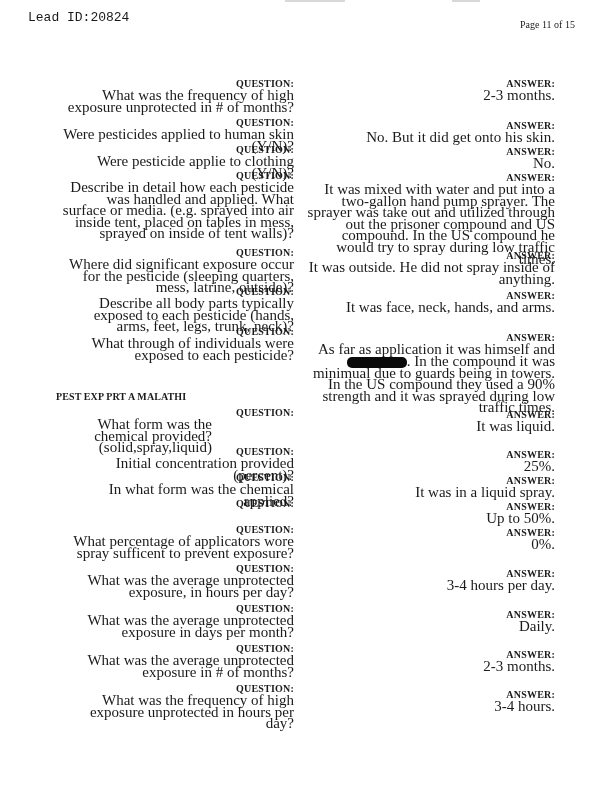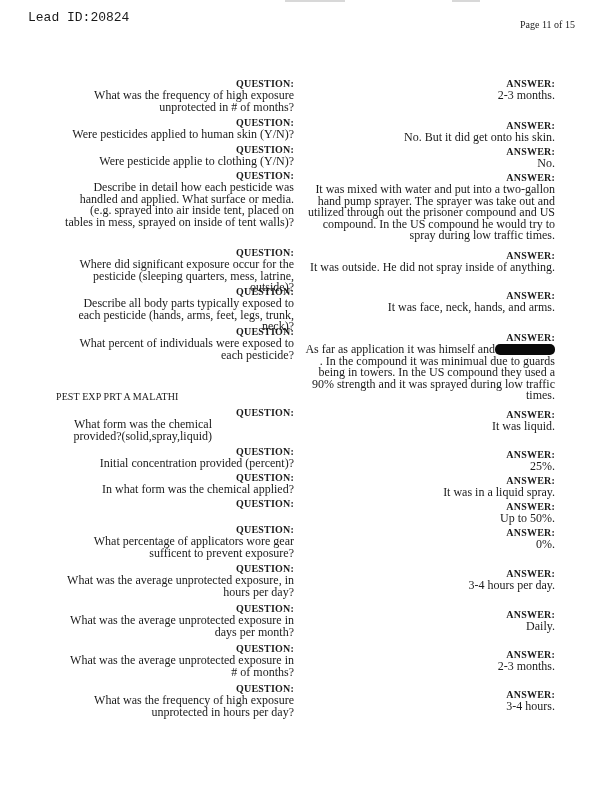--- a/index.html
+++ b/index.html
@@ -6,22 +6,22 @@
   body {
     width: 612px; height: 792px; position: relative; overflow: hidden;
     font-family: "Liberation Serif", "DejaVu Serif", serif;
     color: #1a1a1a;
   }
   .topmark { position: absolute; top: 0; height: 2px; background: #d8d8d8; }
   .hdr-left { position: absolute; left: 28px; top: 10px; font-size: 13px; font-family: Liberation Mono, monospace; }
   .hdr-right { position: absolute; left: 520px; top: 19px; font-size: 10px; }
   .blk { position: absolute; text-align: right; }
   .lbl { font-weight: bold; font-size: 10px; letter-spacing: 0.2px; line-height: 12px; }
-  .txt { font-size: 12px; line-height: 11.6px; }
-  .sec { position: absolute; font-weight: normal; font-size: 10px; letter-spacing: 0.1px; }
+  .txt { font-size: 15px; line-height: 11.6px; }
+  .sec { position: absolute; font-weight: bold; font-size: 10px; letter-spacing: 0.1px; }
   .q { left: 62px; width: 232px; }
   .a { left: 305px; width: 250px; }
   .redact { display: inline-block; width: 60px; height: 11px; background: #0a0a0a; border-radius: 5px; vertical-align: -2px; }
 </style>
 </head>
 <body>
 
 <div class="topmark" style="left:285px;width:60px;"></div>
 <div class="topmark" style="left:452px;width:28px;"></div>
 
@@ -47,21 +47,21 @@
 <div class="blk q" style="top:247px">
   <div class="lbl">QUESTION:</div>
   <div class="txt">Where did significant exposure occur for the pesticide (sleeping quarters, mess, latrine, outside)?</div>
 </div>
 <div class="blk q" style="top:286px">
   <div class="lbl">QUESTION:</div>
   <div class="txt">Describe all body parts typically exposed to each pesticide (hands, arms, feet, legs, trunk, neck)?</div>
 </div>
 <div class="blk q" style="top:326px">
   <div class="lbl">QUESTION:</div>
-  <div class="txt">What percent of individuals were exposed to each pesticide?</div>
+  <div class="txt">What through of individuals were exposed to each pesticide?</div>
 </div>
 
 <div class="blk a" style="top:78px">
   <div class="lbl">ANSWER:</div>
   <div class="txt">2-3 months.</div>
 </div>
 <div class="blk a" style="top:120px">
   <div class="lbl">ANSWER:</div>
   <div class="txt">No.  But it did get onto his skin.</div>
 </div>
@@ -100,21 +100,21 @@
 </div>
 <div class="blk q" style="top:472px">
   <div class="lbl">QUESTION:</div>
   <div class="txt">In what form was the chemical applied?</div>
 </div>
 <div class="blk q" style="top:498px">
   <div class="lbl">QUESTION:</div>
 </div>
 <div class="blk q" style="top:524px">
   <div class="lbl">QUESTION:</div>
-  <div class="txt">What percentage of applicators wore gear sufficent to prevent exposure?</div>
+  <div class="txt">What percentage of applicators wore spray sufficent to prevent exposure?</div>
 </div>
 <div class="blk q" style="top:563px">
   <div class="lbl">QUESTION:</div>
   <div class="txt">What was the average unprotected exposure, in hours per day?</div>
 </div>
 <div class="blk q" style="top:603px">
   <div class="lbl">QUESTION:</div>
   <div class="txt">What was the average unprotected exposure in days per month?</div>
 </div>
 <div class="blk q" style="top:643px">

